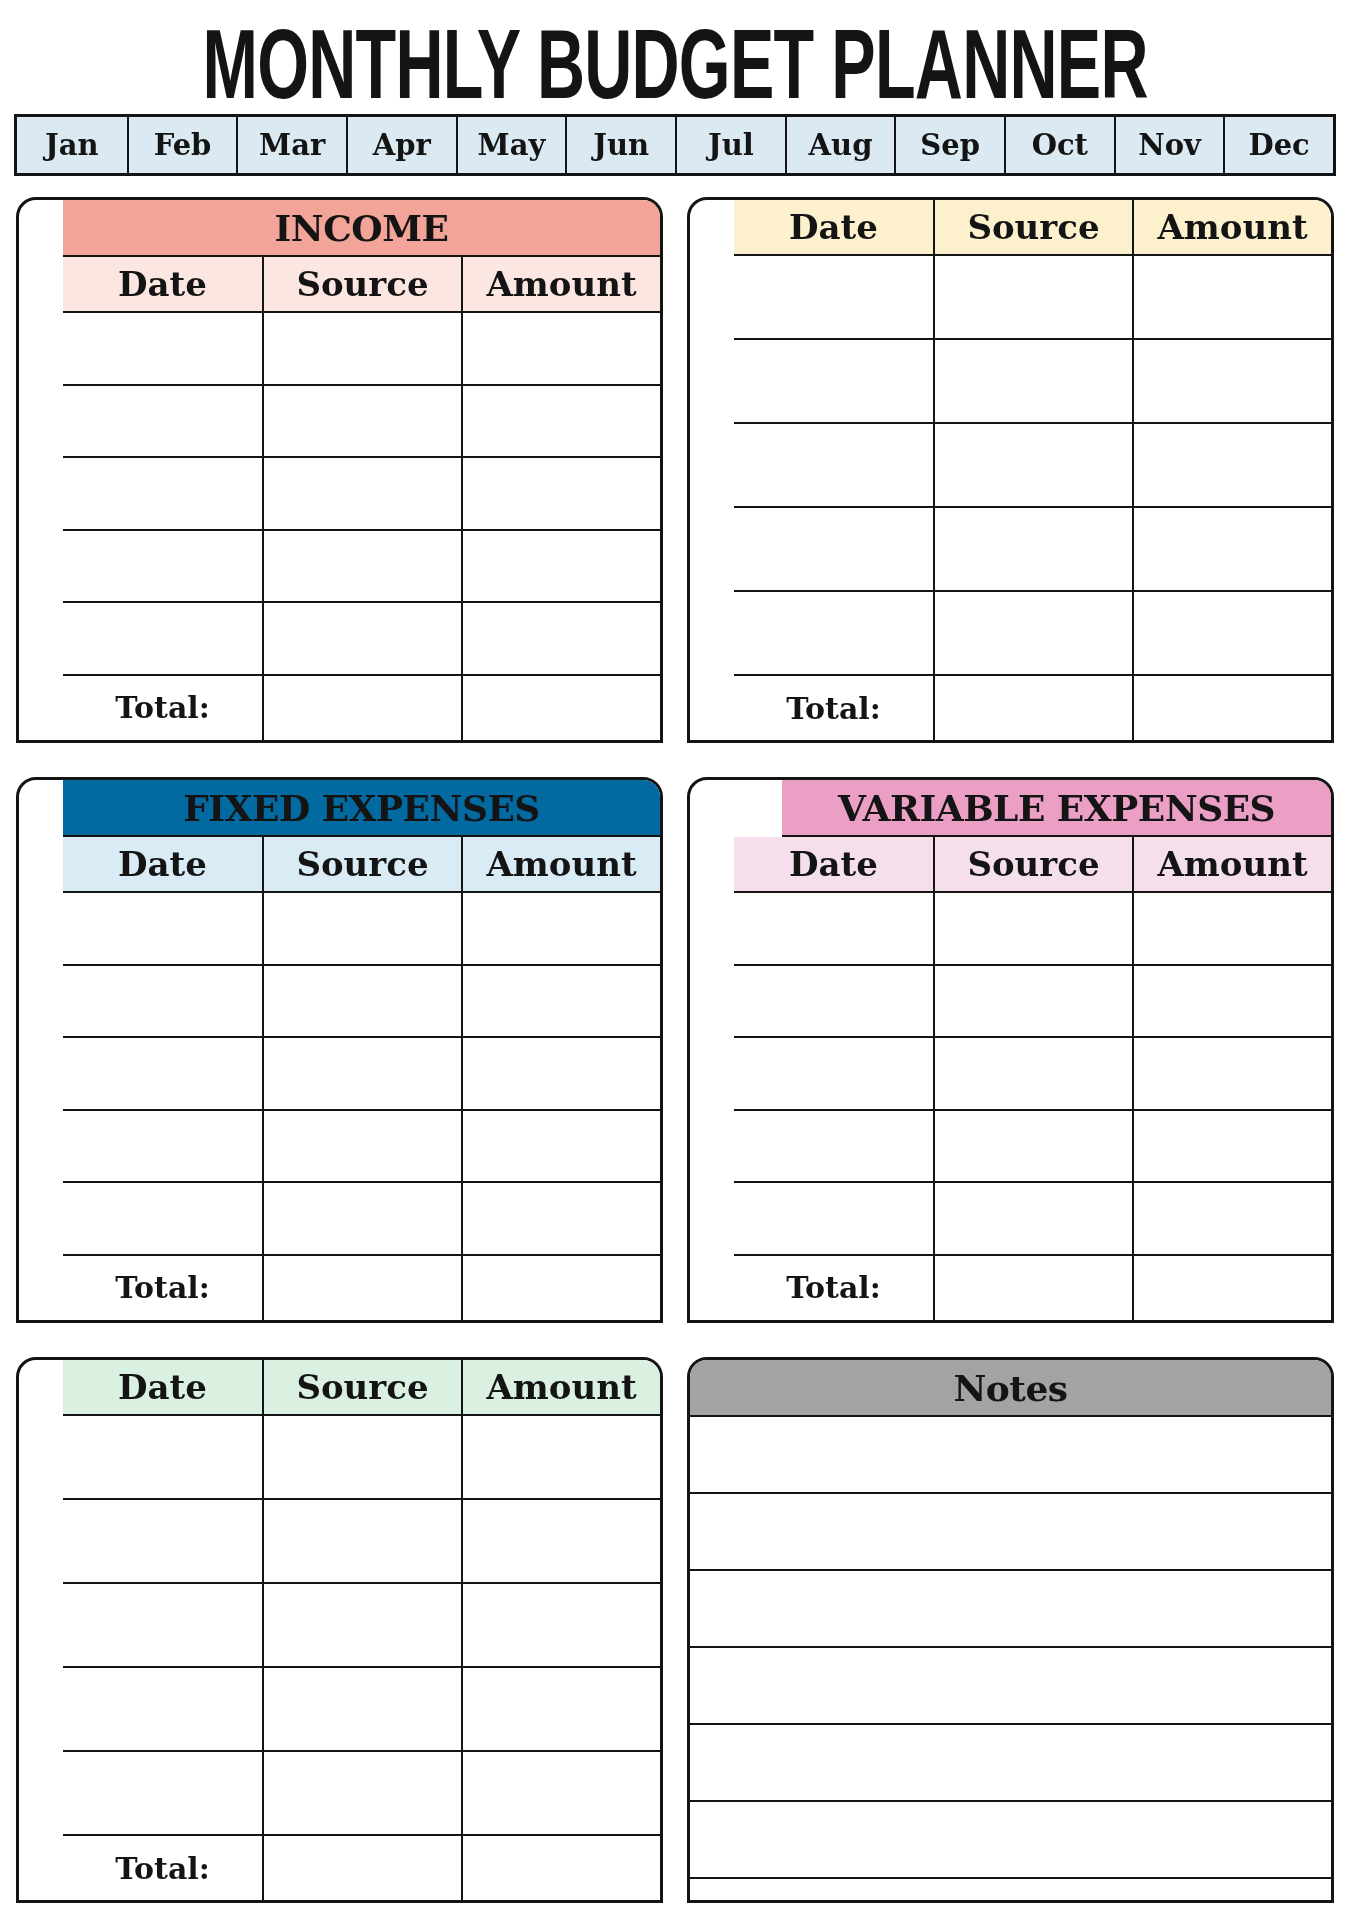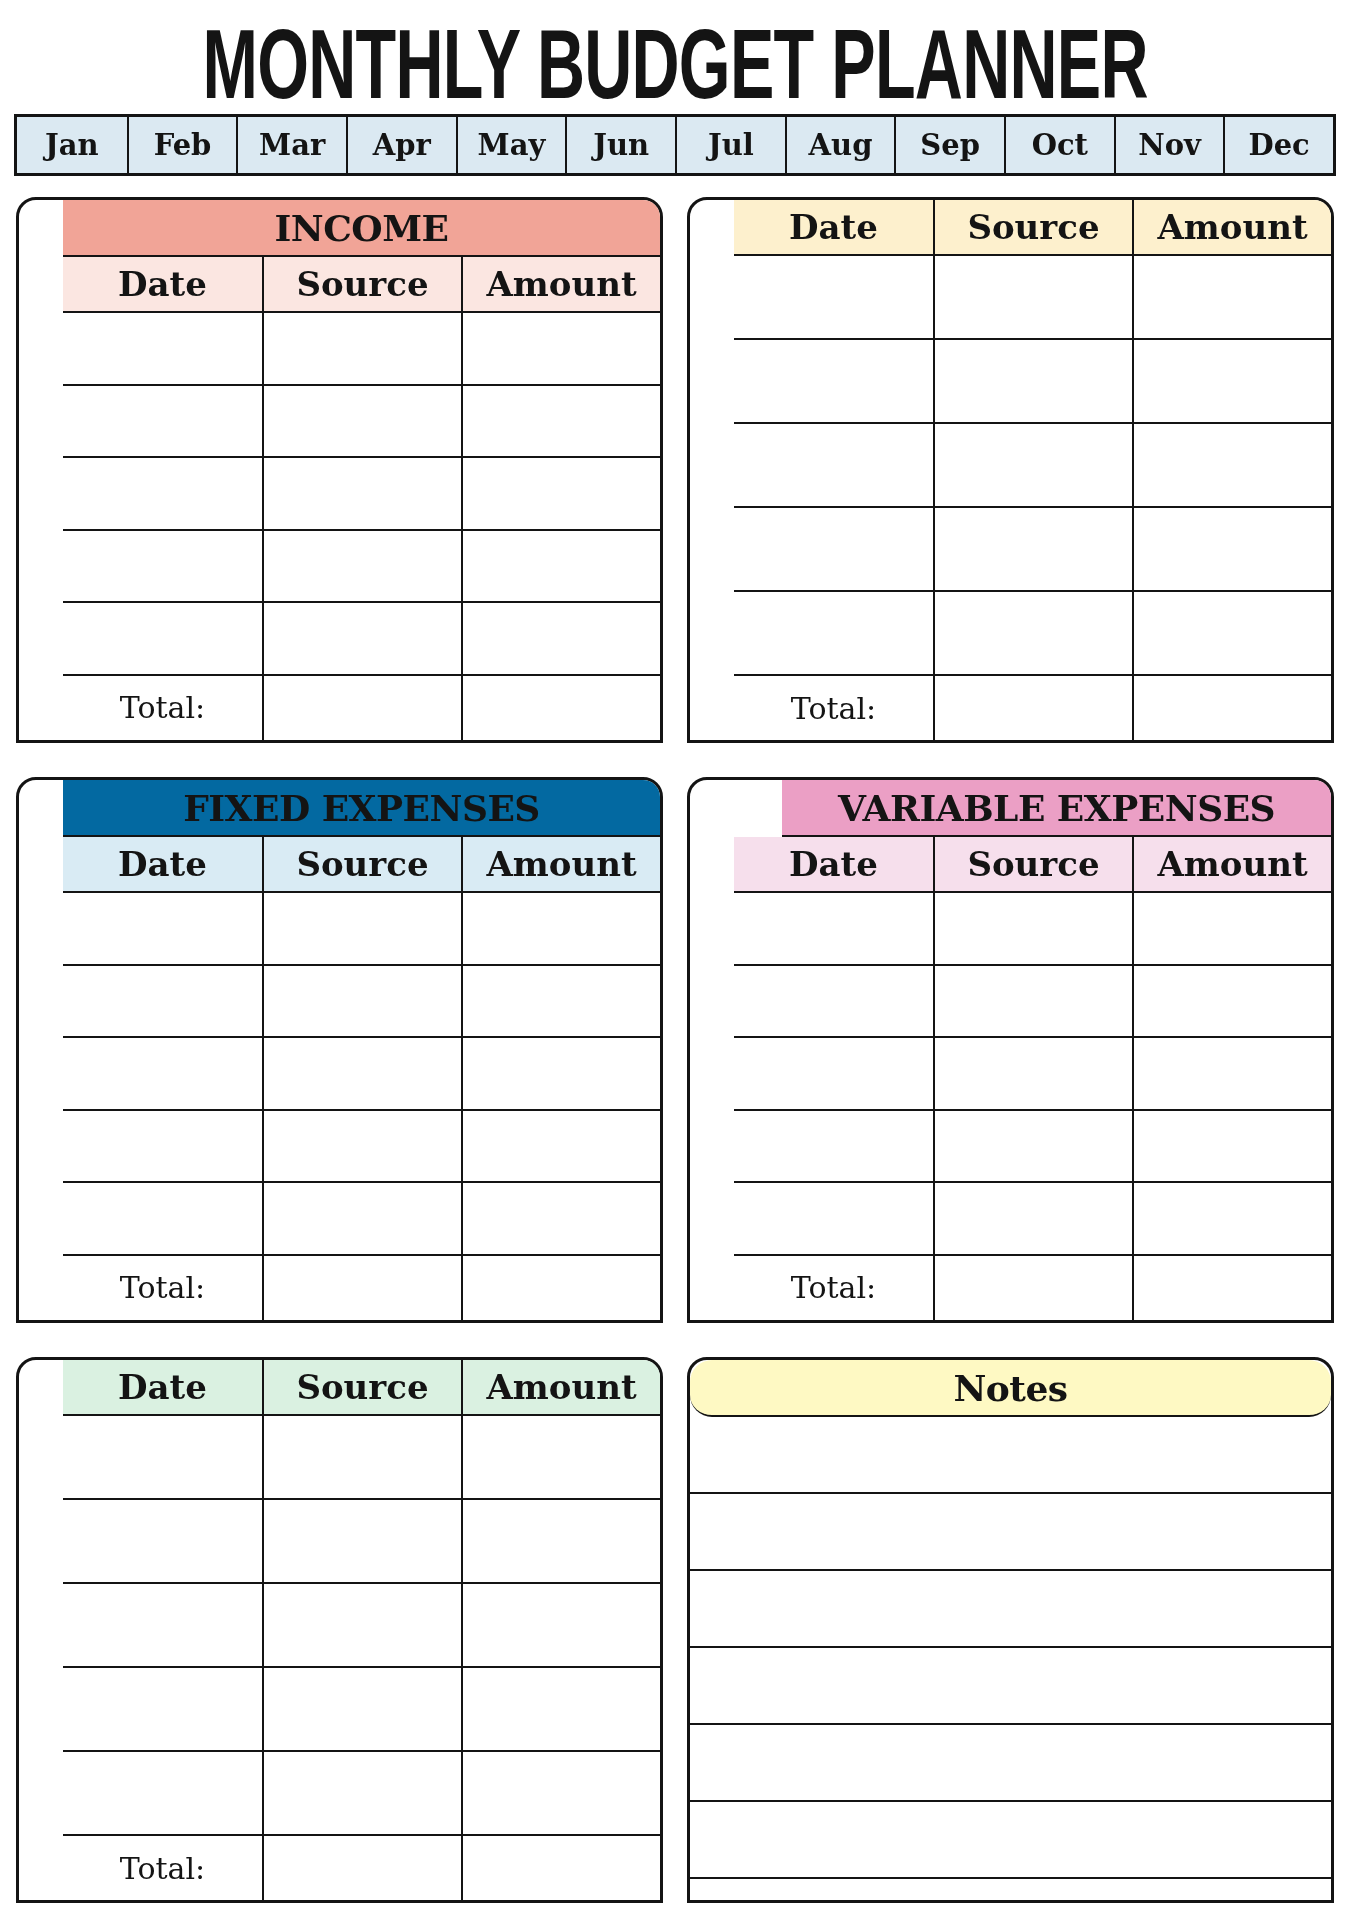--- a/index.html
+++ b/index.html
@@ -78,21 +78,21 @@
   .col-row .c{
     display:flex;align-items:center;justify-content:center;
     font-weight:700;font-size:34px;
   }
   .data-row{flex:1 1 auto;border-bottom:2px solid #141414;}
   .total-row{height:64px;flex:0 0 64px;}
   .c + .c{border-left:2px solid #141414;}
   .cell{min-height:100%;}
   .total-label{
     display:flex;align-items:center;justify-content:center;
-    font-weight:400;font-size:30px;
+    font-weight:700;font-size:30px;
   }
 
   .notes-table{
     height:546px;
     border:3px solid #141414;
     border-radius:20px 20px 0 0;
     overflow:hidden;
     display:flex;flex-direction:column;
     background:#ffffff;
   }
@@ -303,21 +303,21 @@
           <div class="c cell"></div>
           <div class="c cell"></div>
         </div>
         <div class="total-row grid3">
           <div class="c total-label">Total:</div>
           <div class="c cell"></div>
           <div class="c cell"></div>
         </div>
       </div>
       <div class="notes-table">
-        <div class="sec-header" style="background: #fef9c3; border-radius: 22px;">Notes</div>
+        <div class="sec-header" style="background: #a3a3a3;">Notes</div>
         <div class="note-line"></div>
         <div class="note-line"></div>
         <div class="note-line"></div>
         <div class="note-line"></div>
         <div class="note-line"></div>
         <div class="note-line"></div>
         <div class="note-line stub"></div>
       </div>
     </div>
 </div>

